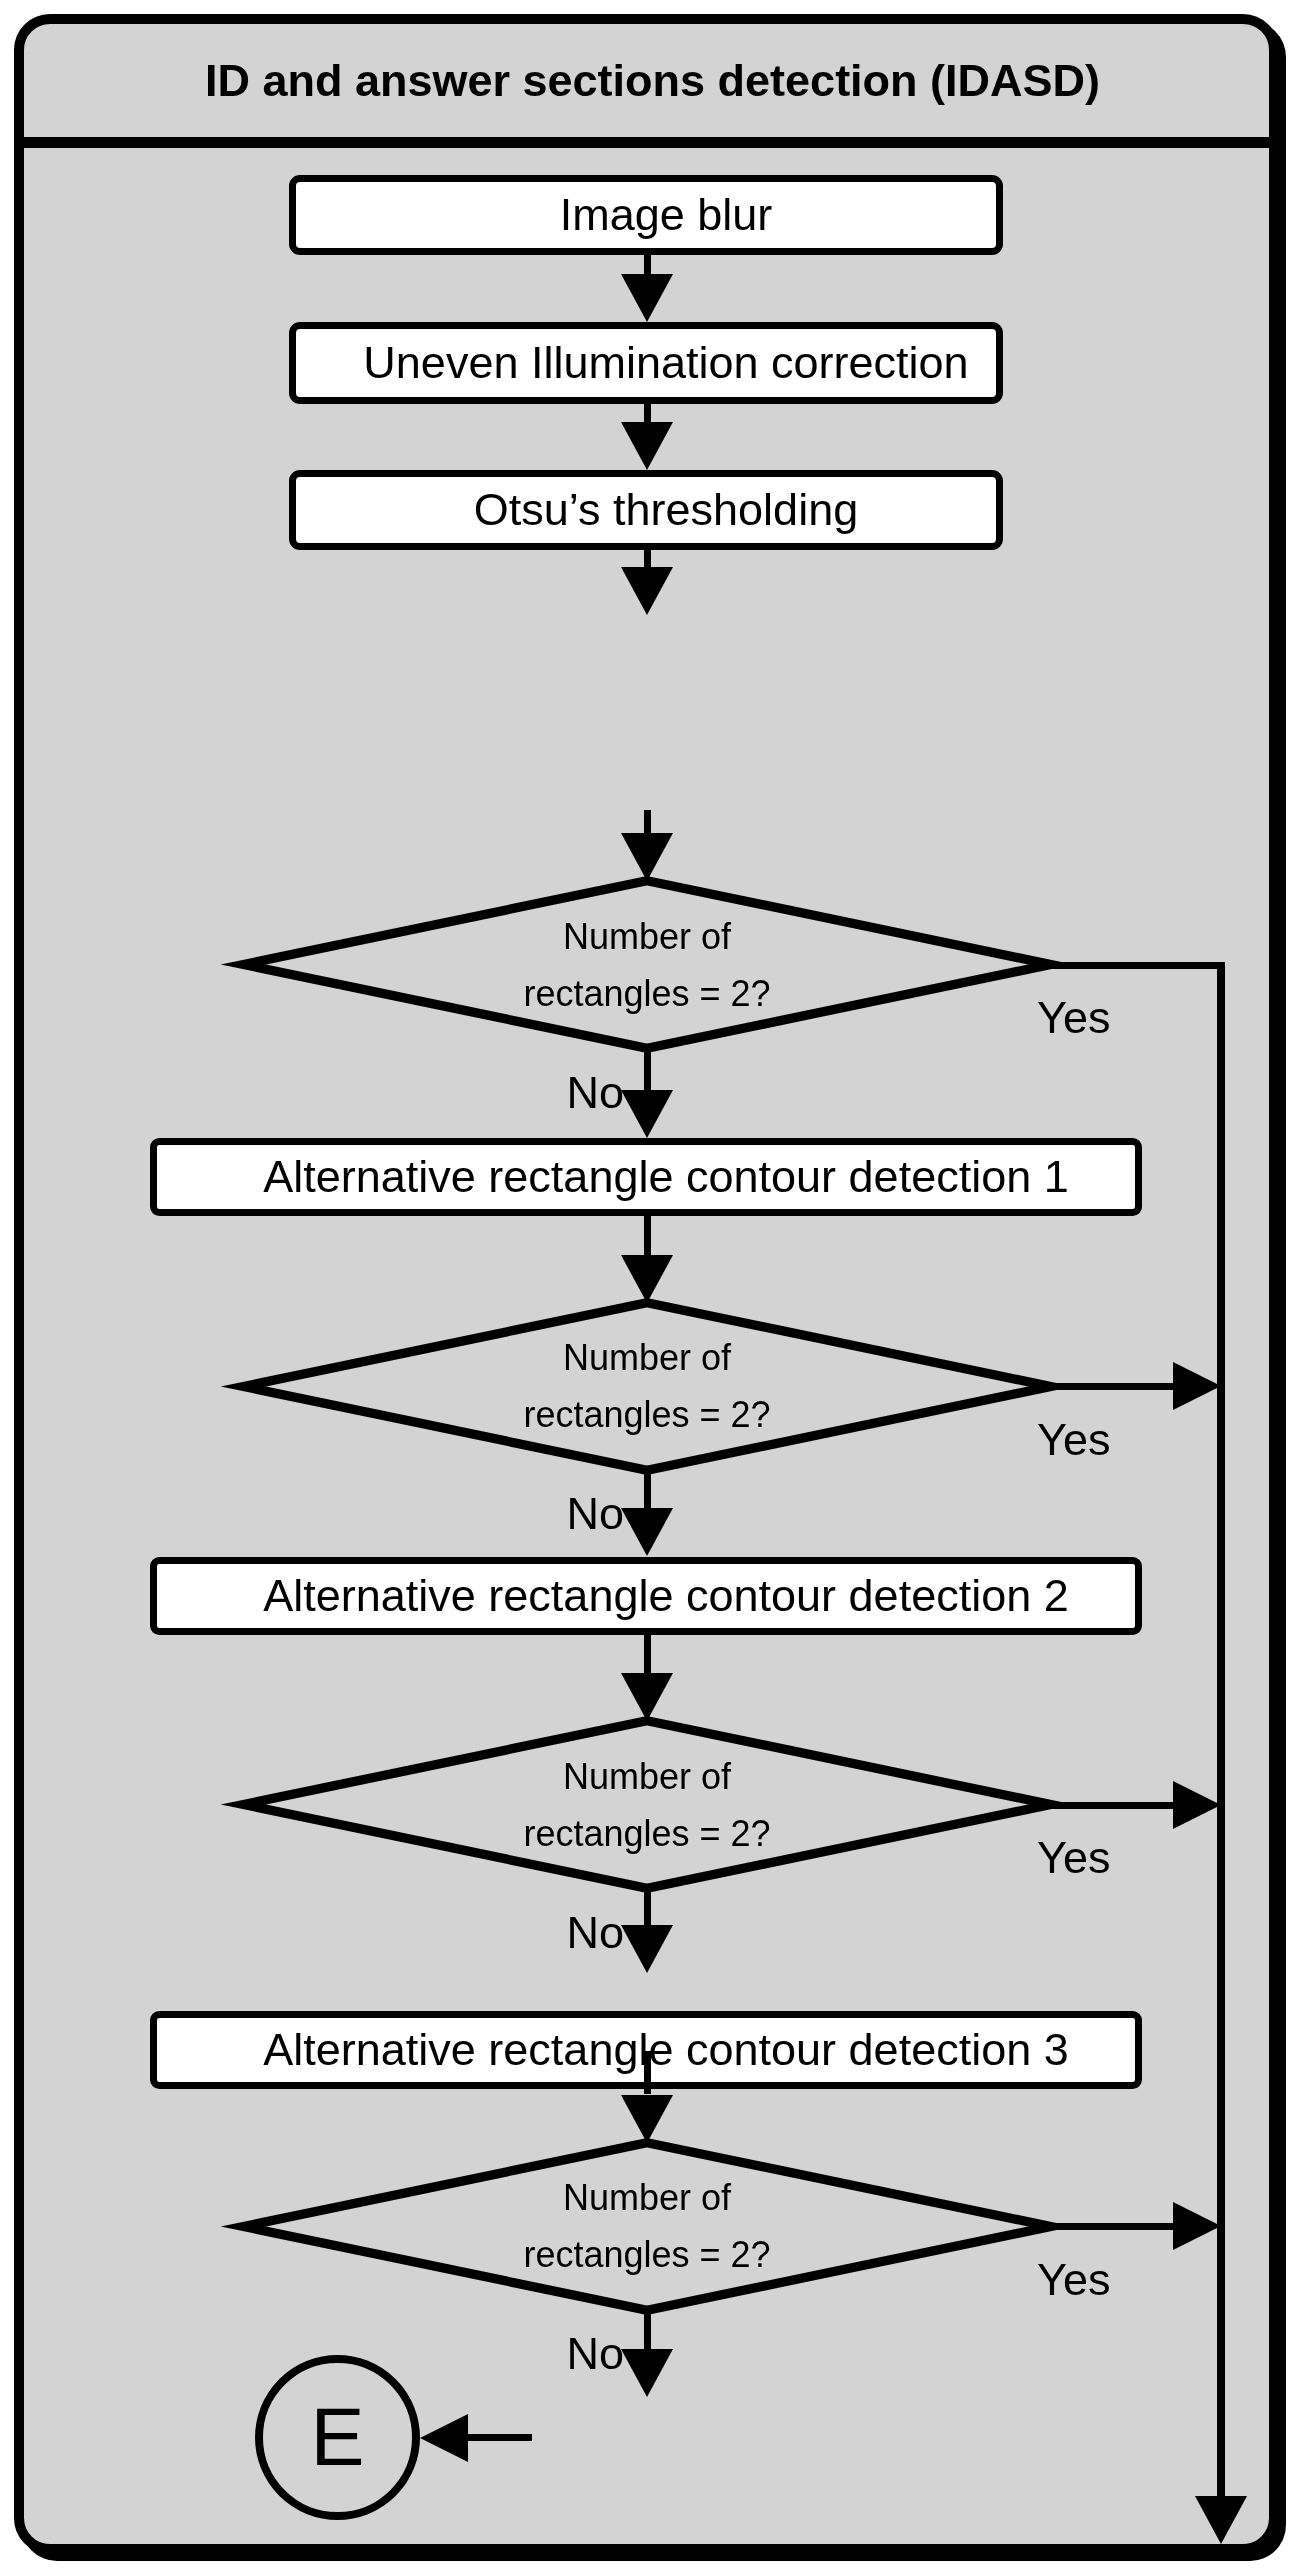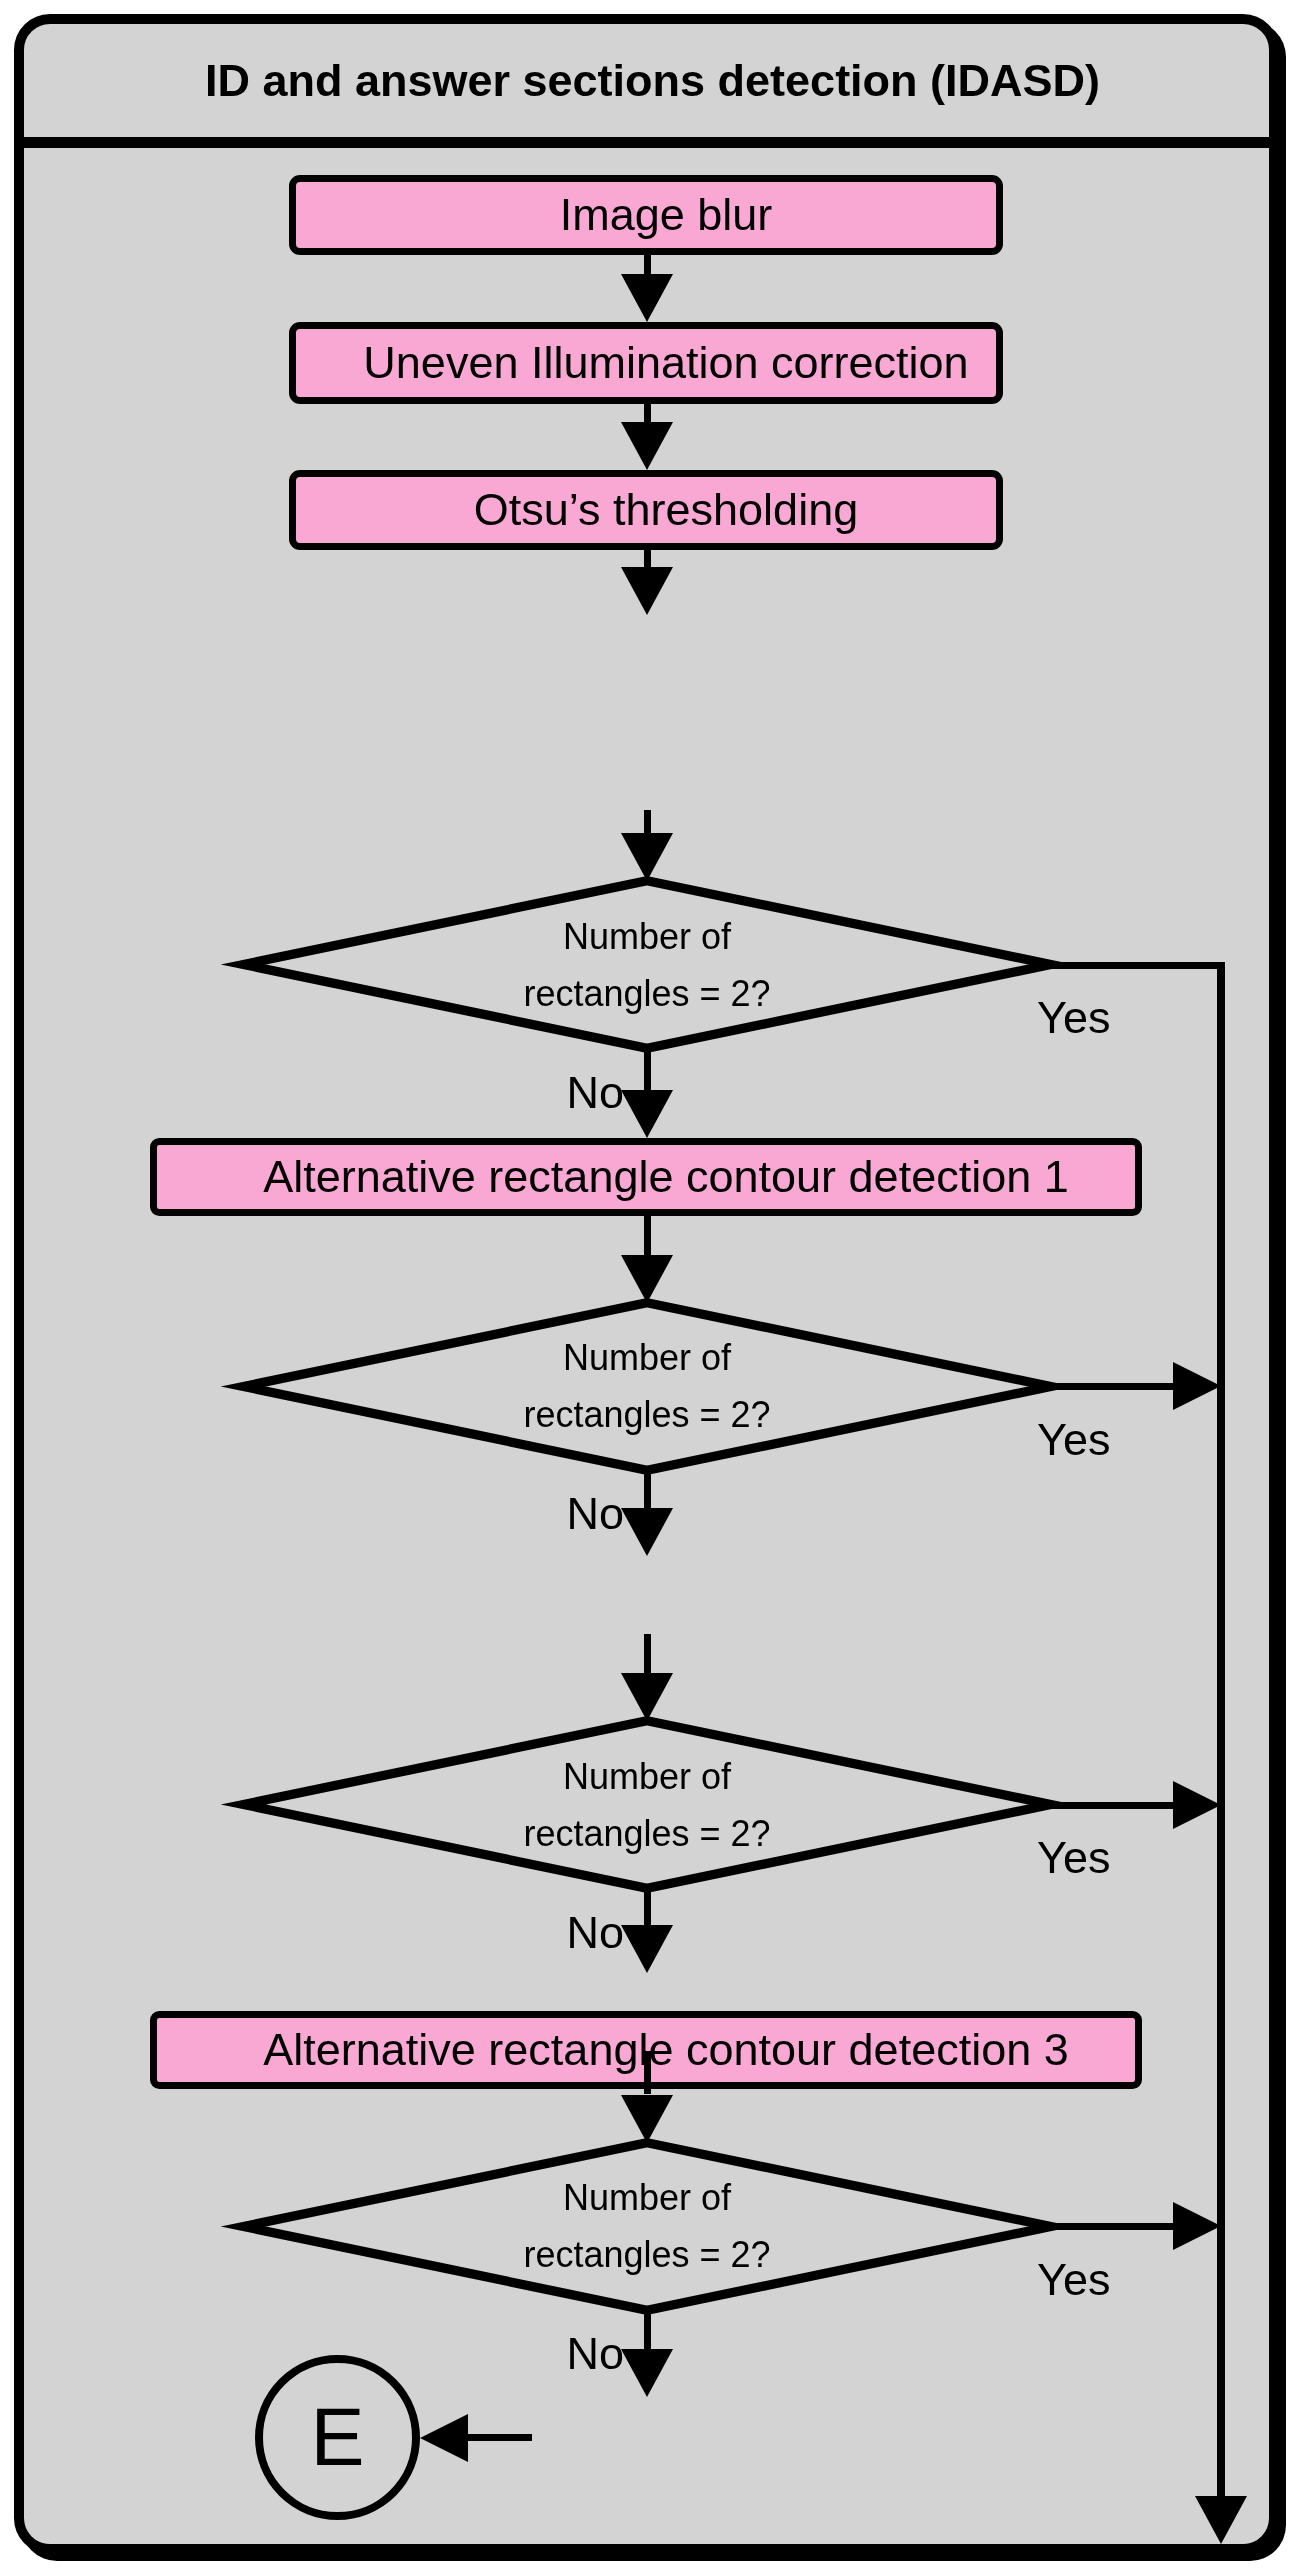--- a/index.html
+++ b/index.html
@@ -9,21 +9,21 @@
     box-sizing:border-box;border:10px solid #000;border-radius:36px;
     background:#d3d3d3;box-shadow:7px 7px 0 0 #000;
   }
   .canvas{position:absolute;inset:0;}
   .titlebar{
     position:absolute;left:0;top:0;width:100%;height:113px;
     border-bottom:11px solid #000;display:flex;align-items:center;justify-content:center;
   }
   .title{font-size:45px;font-weight:bold;letter-spacing:0px;margin-left:12px;}
   .pbox{
-    position:absolute;box-sizing:border-box;background:#f9a8d4;
+    position:absolute;box-sizing:border-box;background:#ffffff;
     border:7.8px solid #000;border-radius:11px;
     display:flex;align-items:center;justify-content:center;
     font-size:45px;text-align:center;line-height:56px;white-space:pre-line;padding-left:40px;
   }
   .pbox.tall{border-radius:22px;}
   .pbox.wide{border-radius:9.3px;}
   .vline{position:absolute;width:7px;background:#000;}
   .hline{position:absolute;height:7px;background:#000;}
   .vline2{position:absolute;width:7.8px;background:#000;}
   .head-down{position:absolute;width:0;height:0;border-left:26px solid transparent;border-right:26px solid transparent;border-top:48px solid #000;}
@@ -89,20 +89,21 @@
     </svg>
     <div class="dtext" style="top:1300px;">Number of
 rectangles = 2?</div>
     <div class="hline" style="left:1026px;top:1359px;width:127px;"></div>
     <div class="head-right" style="left:1149px;top:1338px;"></div>
     <div class="branch yes-label" style="top:1389px;">Yes</div>
     <div class="branch no-label" style="top:1463px;">No</div>
     <div class="vline" style="left:620px;top:1446px;height:38px;"></div>
     <div class="head-down" style="left:597px;top:1484px;"></div>
 
+    <div class="pbox wide" style="left:126px;top:1533px;width:992px;height:78px;">Alternative rectangle contour detection 2</div>
     <div class="vline" style="left:620px;top:1610px;height:39px;"></div>
     <div class="head-down" style="left:597px;top:1649px;"></div>
 
     <svg class="diamond-svg" style="left:192px;top:1668px;" viewBox="0 0 1110 290">
       <polygon points="555,37 1075,145 555,253 35,145" fill="#d3d3d3" stroke="#000" stroke-width="12" stroke-miterlimit="12"></polygon>
     </svg>
     <div class="dtext" style="top:1719px;">Number of
 rectangles = 2?</div>
     <div class="hline" style="left:1026px;top:1778px;width:127px;"></div>
     <div class="head-right" style="left:1149px;top:1757px;"></div>

